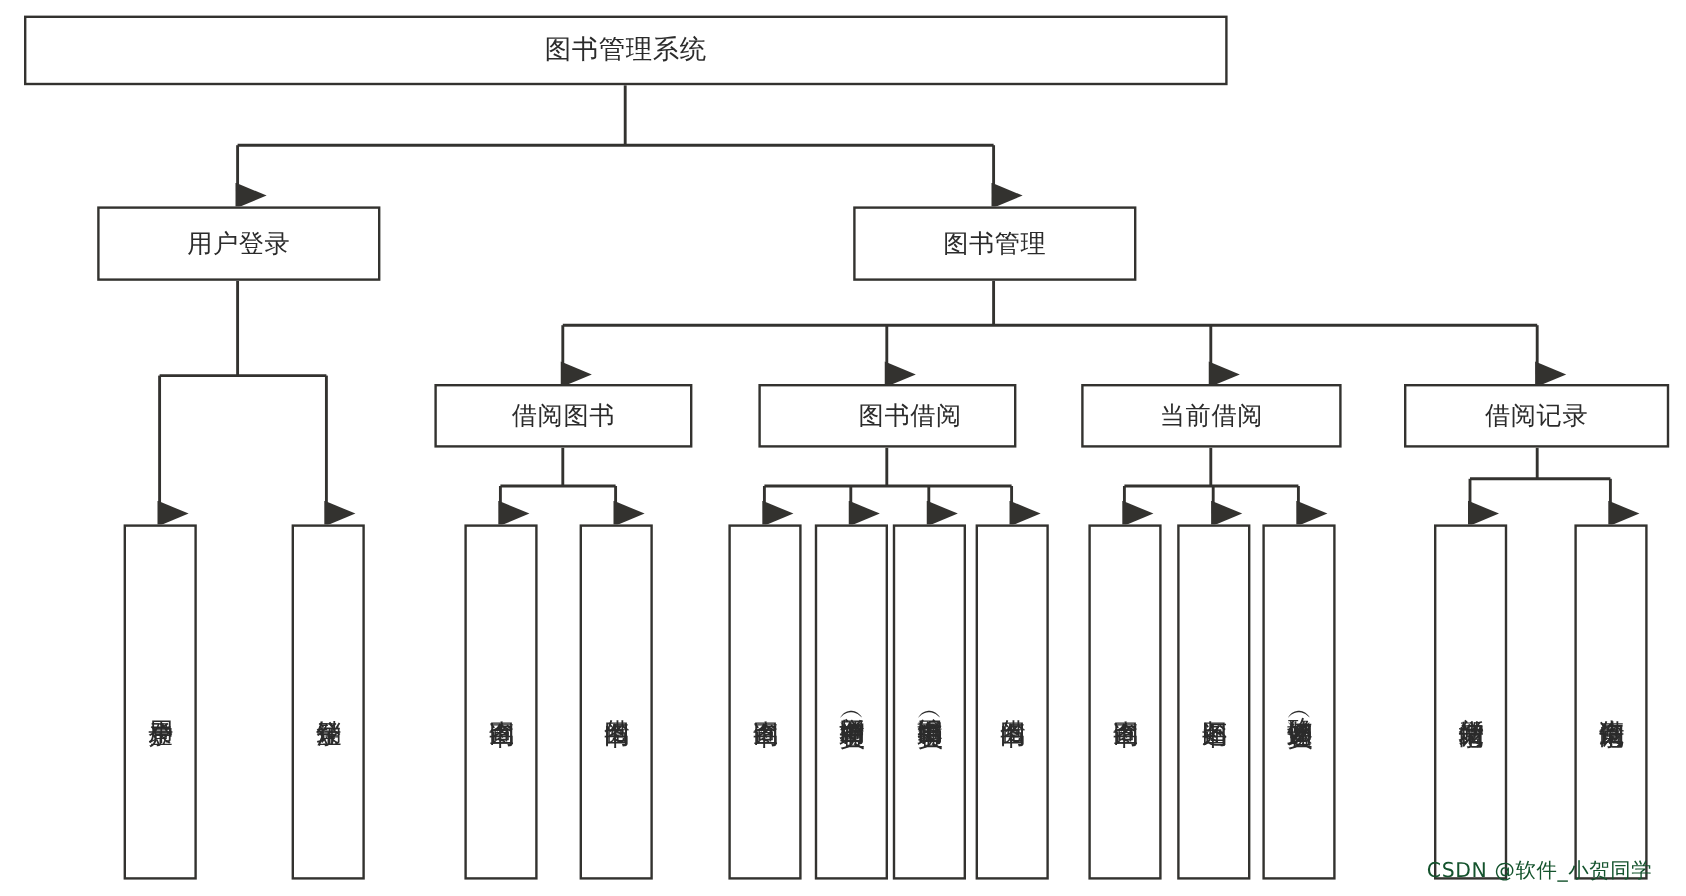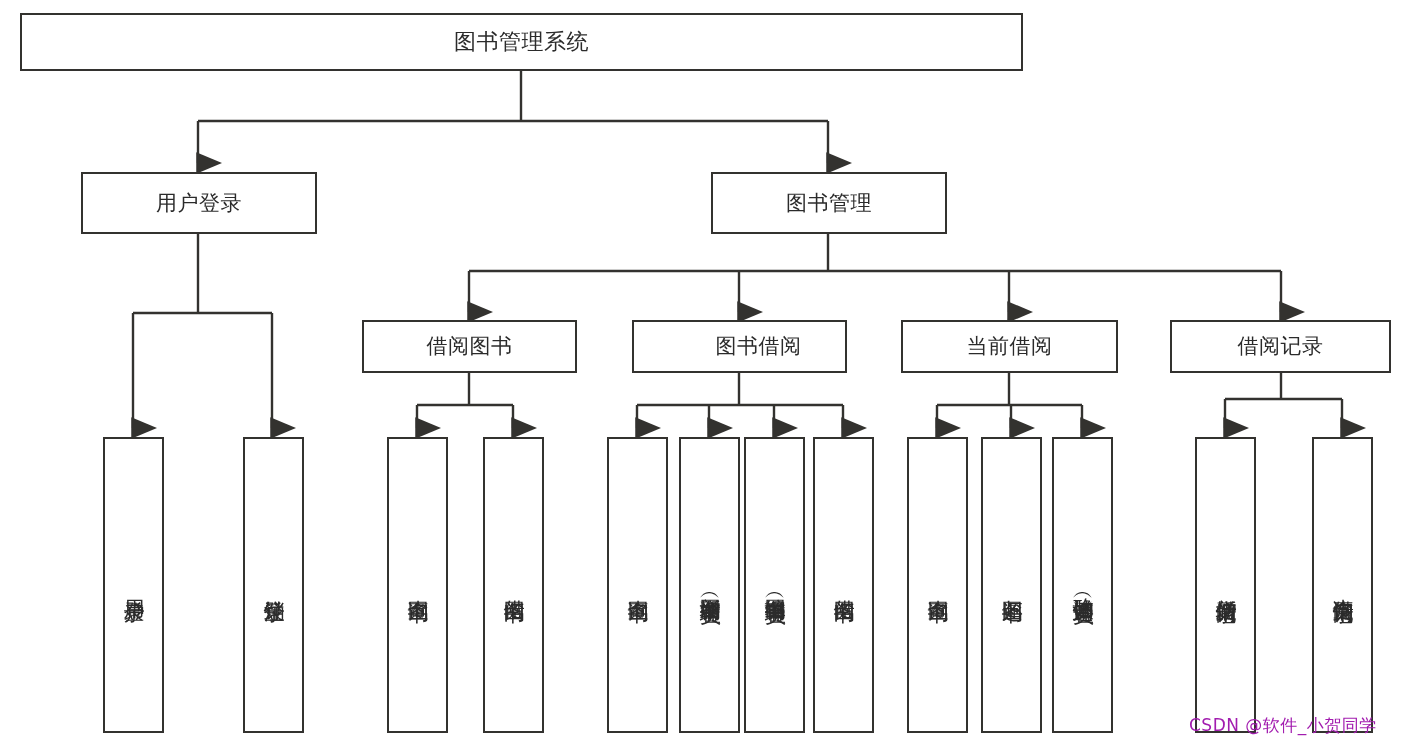--- a/index.html
+++ b/index.html
@@ -48,21 +48,21 @@
     text-orientation: upright;
     font-size: 21px;
     line-height: 1.30;
     letter-spacing: 1px;
     white-space: normal;
     max-height: 286px;
   }
   .node.root .node-label { font-size: 22px; }
   .watermark {
     position: absolute;
-    color: #a21caf;
+    color: #14532d;
     font-size: 17px;
     white-space: nowrap;
     z-index: 6;
     letter-spacing: 0.5px;
   }
 </style>
 </head>
 <body>
 
 <div id="canvas">

